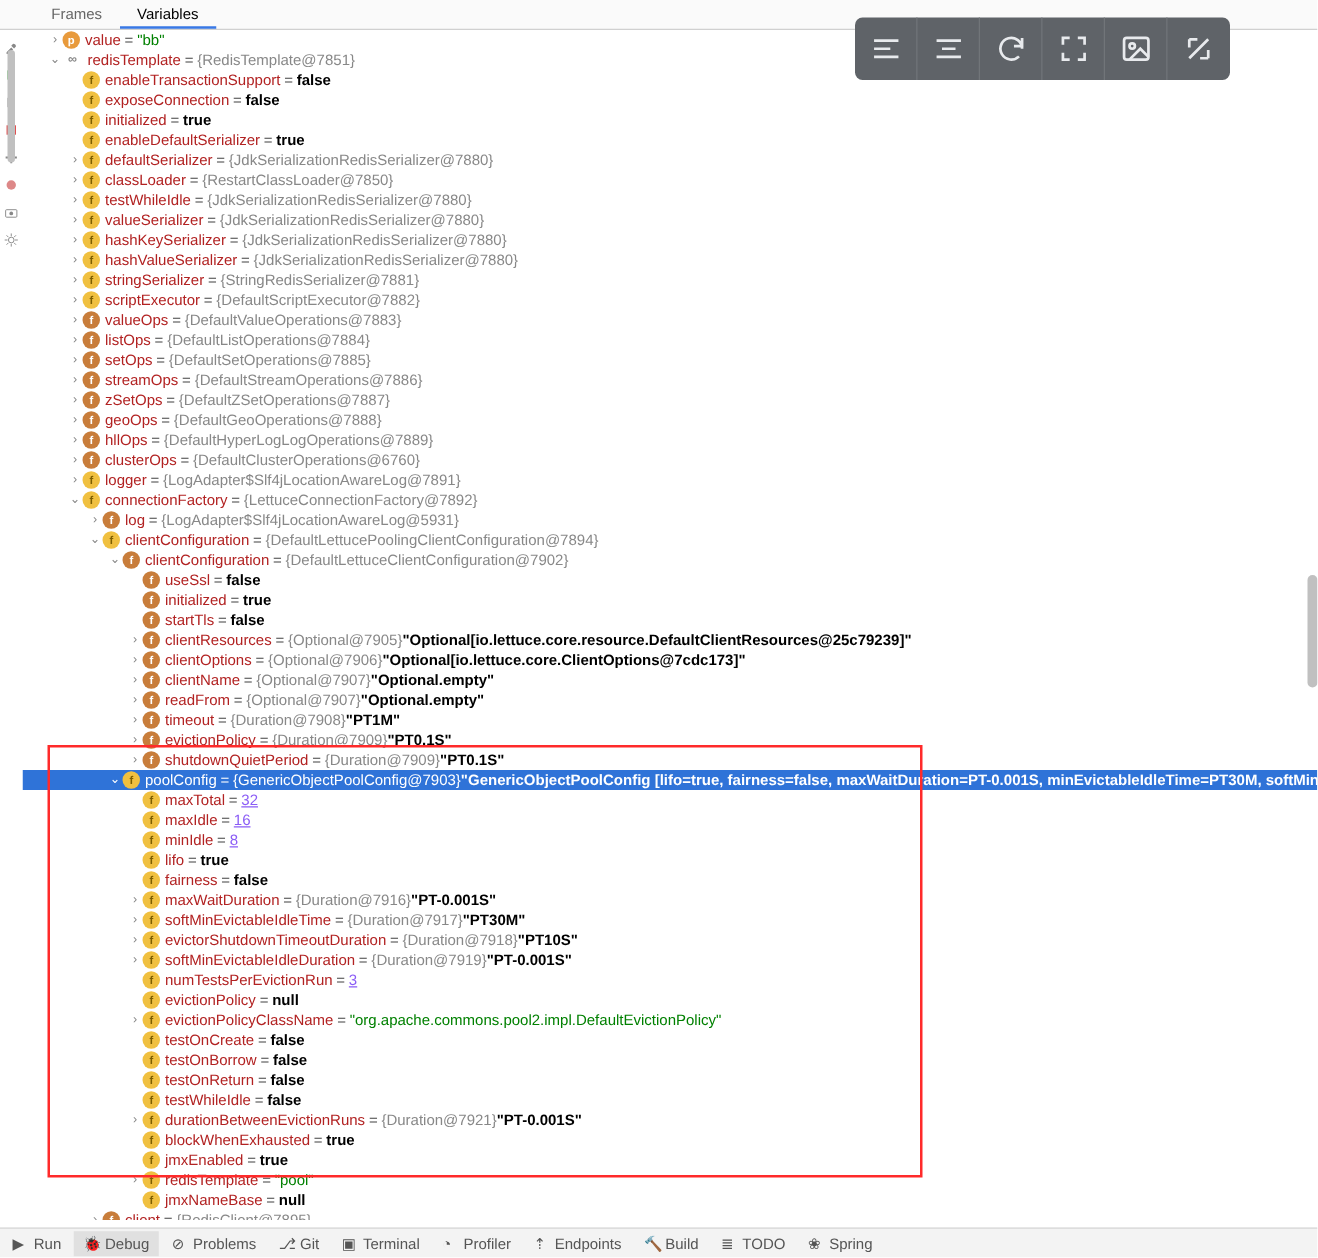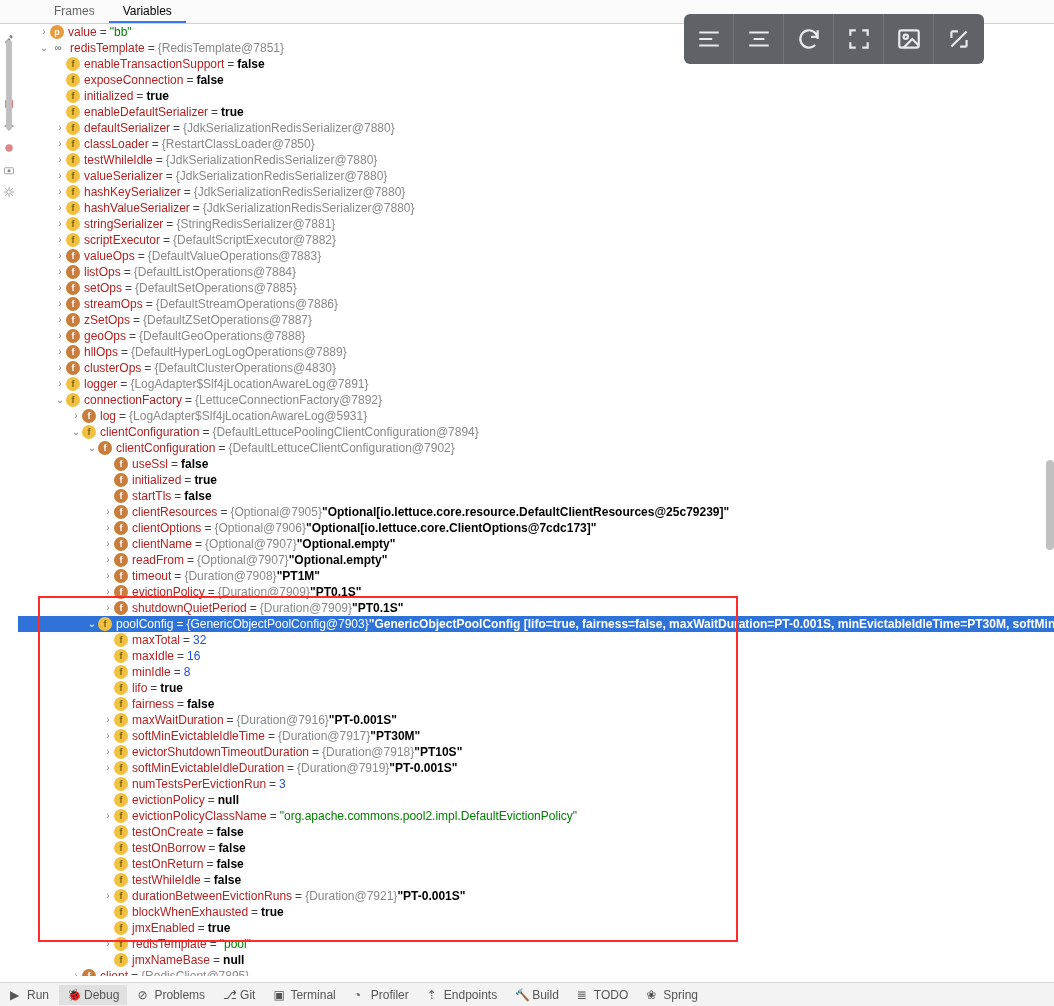--- a/index.html
+++ b/index.html
@@ -11,21 +11,21 @@
     color: #000;
     width: 1054px; height: 1006px;
     overflow: hidden;
     position: relative;
   }
   .tabbar {
     display: flex;
     border-bottom: 1px solid #d0d0d0;
     background: #fafafa;
     height: 24px;
-    padding-left: 40px;
+    padding-left: 27px;
   }
   .tab {
     padding: 4px 14px;
     font-size: 12px;
     color: #666;
     cursor: pointer;
   }
   .tab.active {
     color: #000;
     border-bottom: 2px solid #3978e5;
@@ -80,21 +80,21 @@
   .badge.oo {
     background: none; color: #888; font-size: 10px; width: 16px;
     border-radius: 0;
   }
   .badge.hl { background: #c87d3b; color: #fff; } 
   .fname { color: #b22222; }
   .eq { color: #444; padding: 0 3px; }
   .objref { color: #888; }
   .strval { color: #008000; }
   .strval.bold { font-weight: bold; color: #000; }
-  .numval { color: #1d4ed8; }
+  .numval { color: #8b5cf6; text-decoration: underline; }
   .boolval { color: #000; font-weight: bold; }
   .nullval { color: #000; font-weight: bold; }
   .redbox {
     position: absolute;
     border: 2px solid #ff2a2a;
     pointer-events: none;
     z-index: 5;
   }
   .bottom-bar {
     position: absolute;
@@ -347,21 +347,21 @@
       <span class="fname">hllOps</span>
       <span class="eq"> = </span>
       <span class="objref">{DefaultHyperLogLogOperations@7889}</span>
     </div>
     <div class="row">
       <span class="indent" style="width: 36px;"></span>
       <span class="arrow">›</span>
       <span class="badge hl">f</span>
       <span class="fname">clusterOps</span>
       <span class="eq"> = </span>
-      <span class="objref">{DefaultClusterOperations@4830}</span>
+      <span class="objref">{DefaultClusterOperations@6760}</span>
     </div>
     <div class="row">
       <span class="indent" style="width: 36px;"></span>
       <span class="arrow">›</span>
       <span class="badge f">f</span>
       <span class="fname">logger</span>
       <span class="eq"> = </span>
       <span class="objref">{LogAdapter$Slf4jLocationAwareLog@7891}</span>
     </div>
     <div class="row">

